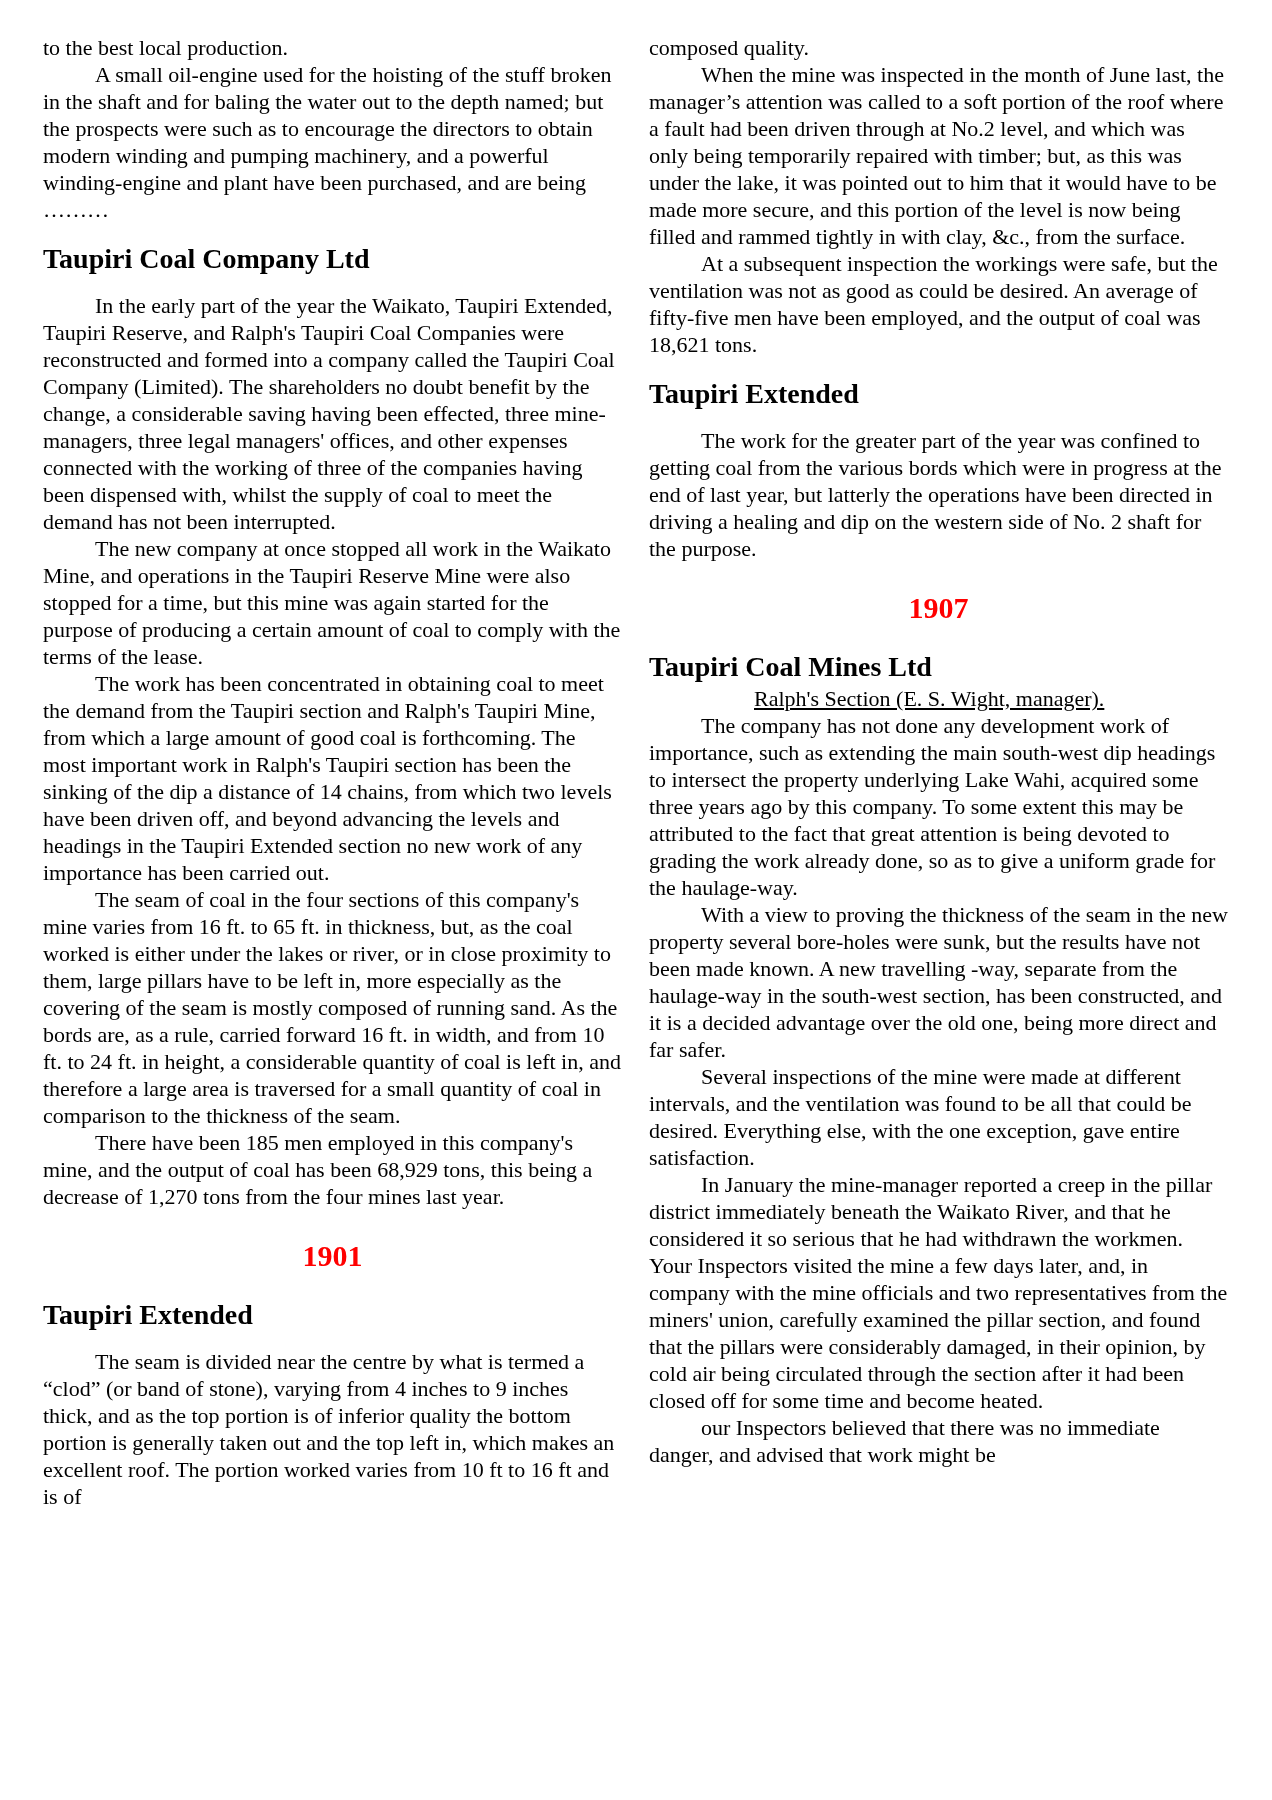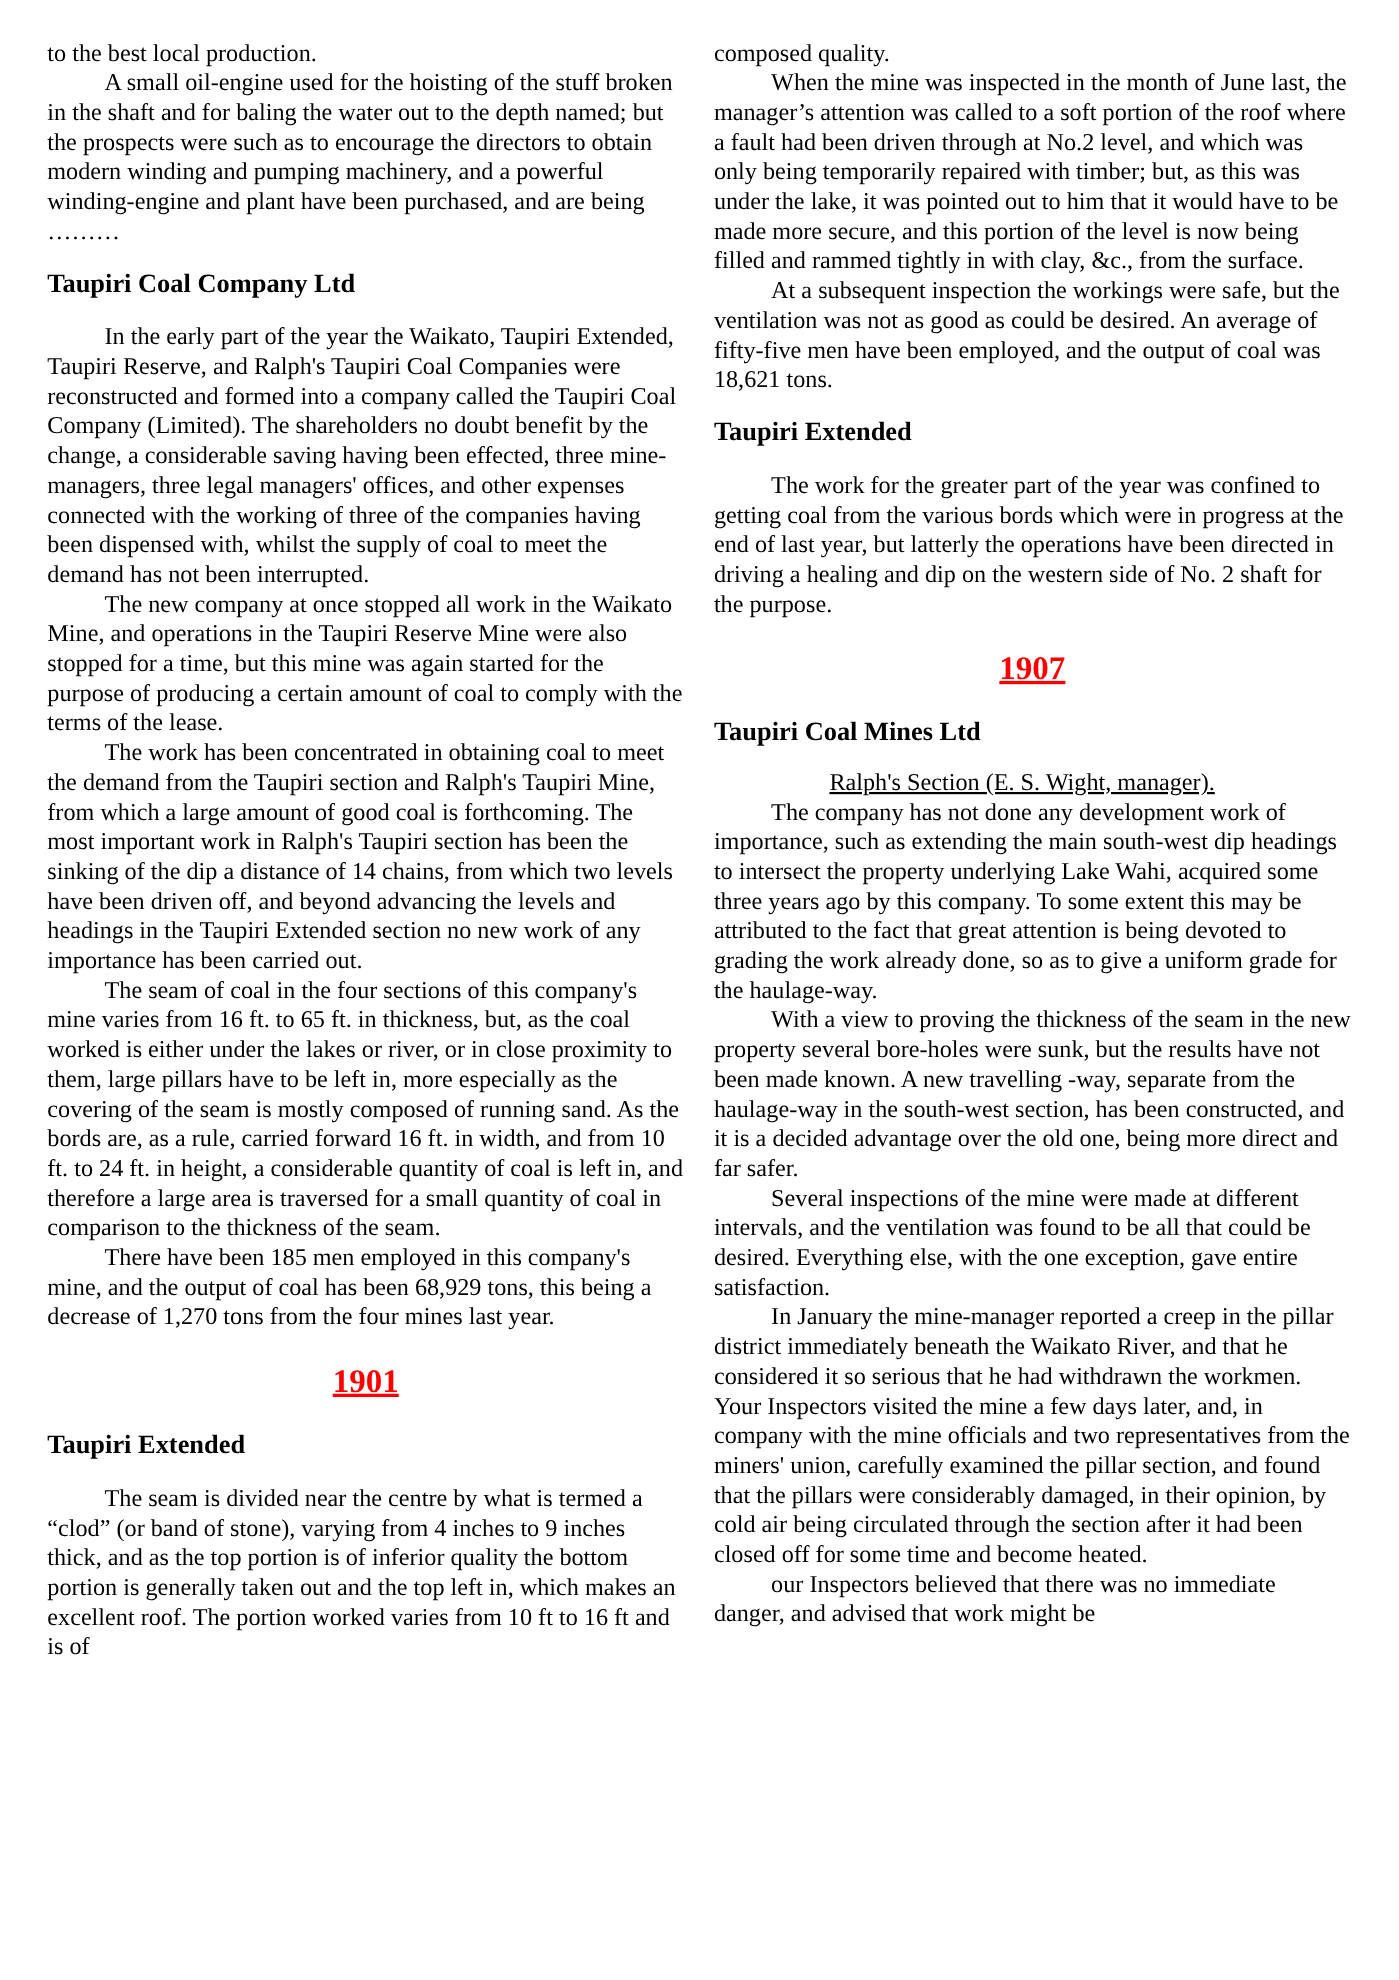--- a/index.html
+++ b/index.html
@@ -30,36 +30,35 @@
     line-height: 27px;
     text-align: left;
   }
   .para {
     margin: 0;
   }
   .indent {
     text-indent: 52px;
   }
   .section-heading {
-    font-size: 24px;
+    font-size: 28px;
     line-height: 29px;
     font-weight: bold;
     margin: 21px 0 19px 0;
   }
   .section-heading.tight {
-    margin-bottom: 16px;
+    margin-bottom: 4px;
   }
   .year-heading {
     font-size: 30px;
     line-height: 38px;
     font-weight: bold;
     color: var(--accent-red, #ff0000);
     text-align: center;
     margin: 27px 0 25px 0;
-    text-decoration: underline;
   }
   .subline {
     margin: 0;
     text-indent: 105px;
     text-decoration: underline;
   }
 </style>
 </head>
 <body>
 

